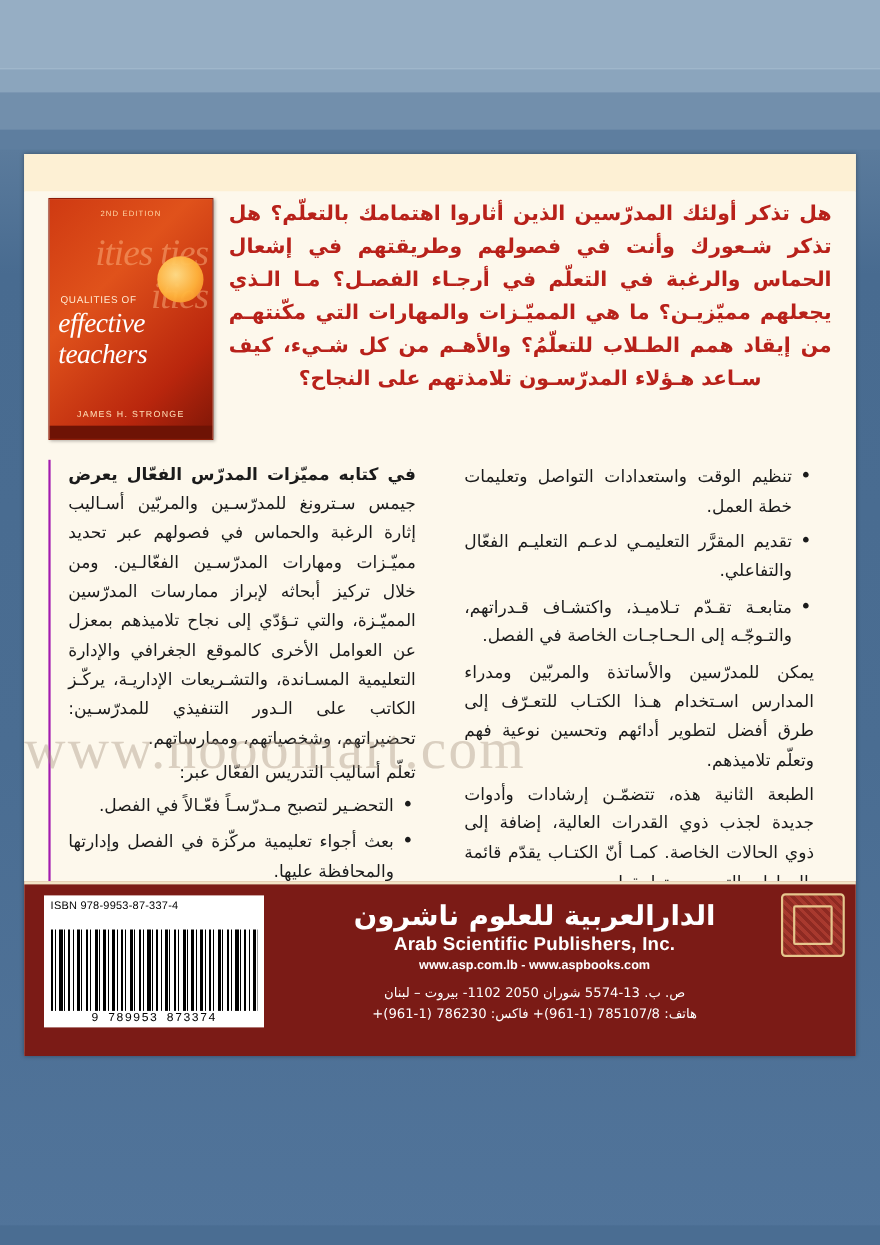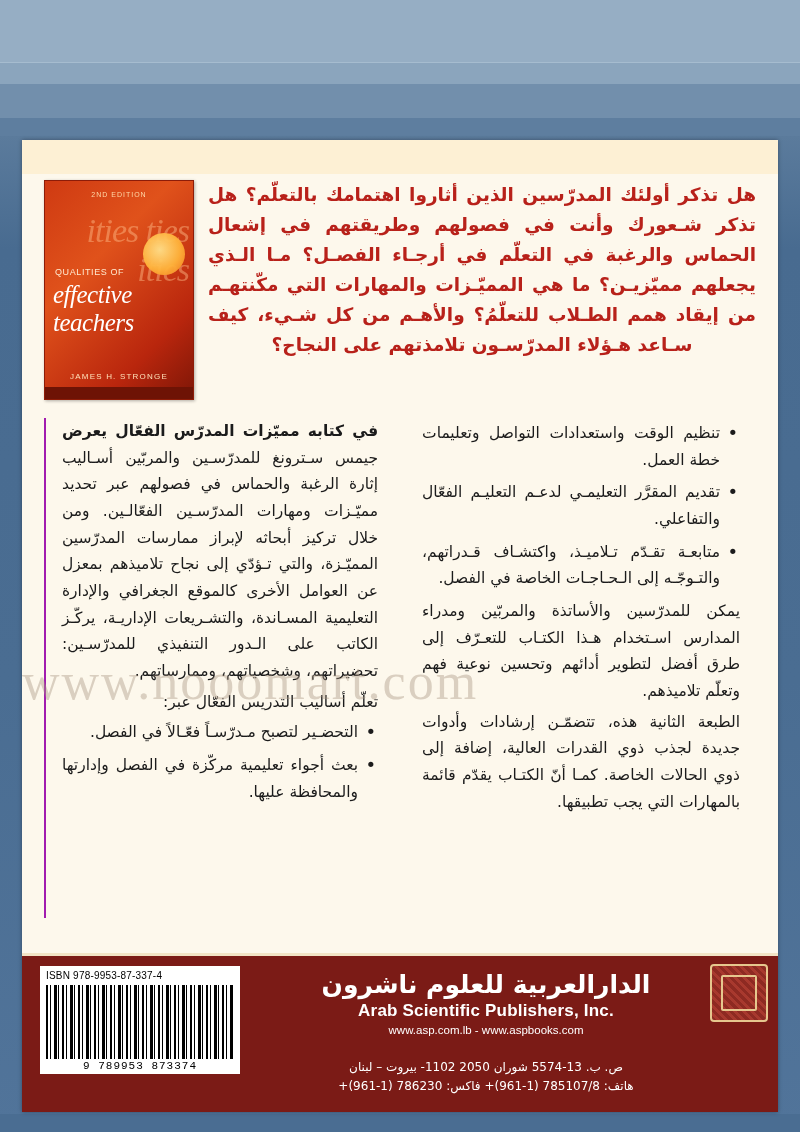--- a/index.html
+++ b/index.html
@@ -49,21 +49,21 @@
     width: 800px; height: 18px;
     background: #4a6d92;
   }
 
   
   .cover {
     position: absolute;
     left: 22px;
     top: 140px;
     width: 756px;
-    height: 972px;
+    height: 820px;
     background: #fdf6e6;
     box-shadow: 0 0 4px rgba(0,0,0,0.35);
   }
   .cover-topstrip {
     position: absolute;
     left: 0; top: 0;
     width: 100%;
     height: 34px;
     background: #fdf0d4;
   }
@@ -98,21 +98,21 @@
     width: 200px;
     background: #ffffff;
     padding: 4px 6px 2px 6px;
     box-sizing: border-box;
   }
   .isbn-text {
     font-family: "Liberation Sans", sans-serif;
     font-size: 10px;
     color: #000;
     letter-spacing: 0.2px;
-    margin-bottom: 4px;
+    margin-bottom: 16px;
   }
   .barcode {
     height: 74px;
     width: 188px;
     background-image: repeating-linear-gradient(90deg,
       #000 0px, #000 2px, #fff 2px, #fff 4px,
       #000 4px, #000 5px, #fff 5px, #fff 8px,
       #000 8px, #000 11px, #fff 11px, #fff 12px,
       #000 12px, #000 13px, #fff 13px, #fff 16px);
   }
@@ -144,21 +144,22 @@
   .pub-en {
     font-family: "Liberation Sans", sans-serif;
     font-size: 17px;
     font-weight: bold;
     letter-spacing: 0.2px;
     margin-bottom: 3px;
   }
   .pub-web {
     font-family: "Liberation Sans", sans-serif;
     font-size: 11.5px;
-    margin-bottom: 22px;
+    margin-bottom: 9px;
+    font-weight: bold;
   }
   .pub-addr {
     direction: rtl;
     font-size: 12px;
     line-height: 1.55;
   }
   .pub-logo {
     position: absolute;
     right: 10px;
     top: 8px;

